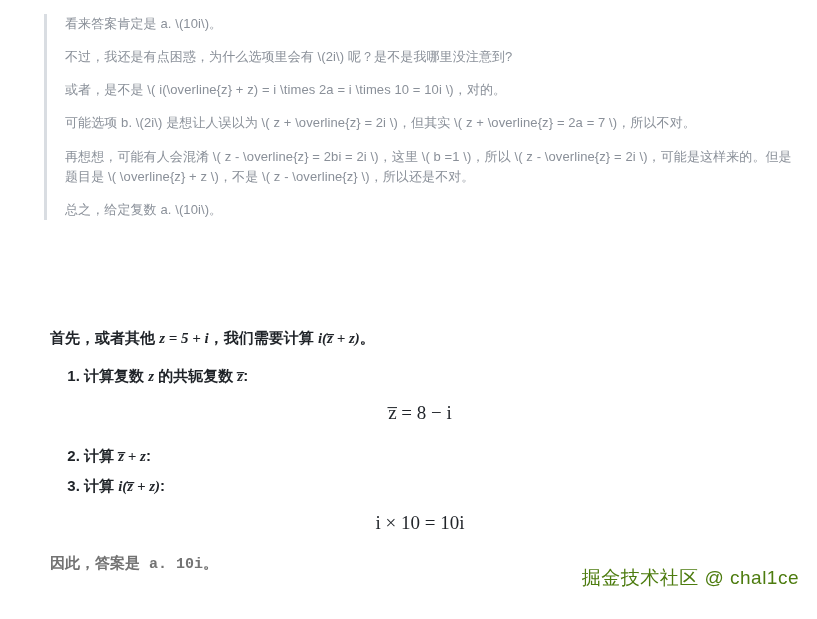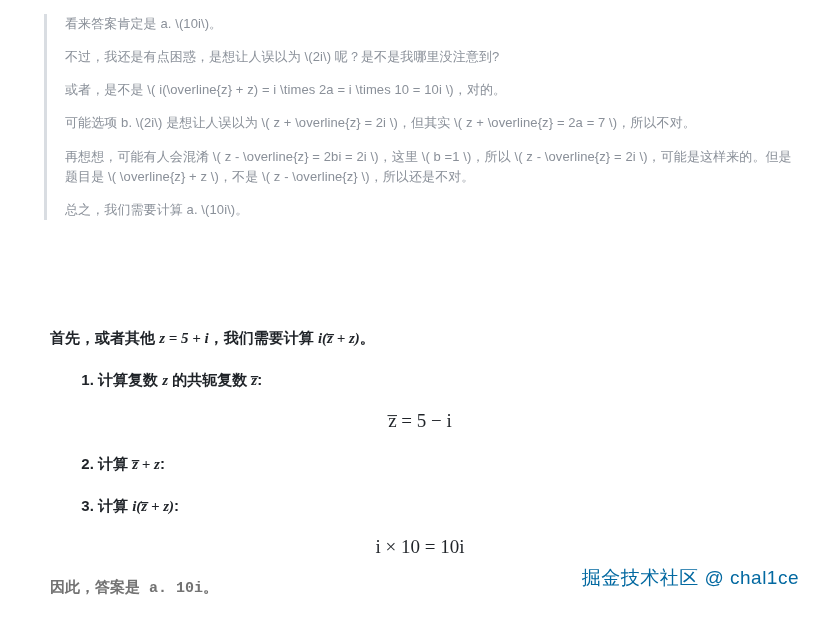--- a/index.html
+++ b/index.html
@@ -51,21 +51,21 @@
     font-size: 15px;
     line-height: 1.6;
     color: #1f2328;
     margin: 0 0 14px 0;
     font-weight: 600;
   }
   .math-i { font-family: "Liberation Serif", serif; font-style: italic; }
   .math-serif { font-family: Liberation Serif, serif; }
 
   ol.steps {
-    margin: 18px;
+    margin: 4px;
     padding: 0 0 0 30px;
     list-style: decimal;
   }
   ol.steps > li {
     font-size: 15px;
     font-weight: 600;
     color: #1f2328;
     margin: 0 0 6px 0;
     line-height: 1.6;
   }
@@ -82,53 +82,53 @@
     font-weight: 600;
     color: #737373;
     margin: 6px 0 0 0;
     font-family: Liberation Mono, monospace;
   }
   .watermark {
     position: absolute;
     right: 18px;
     bottom: 32px;
     font-size: 19px;
-    color: #0369a1;
+    color: #4d7c0f;
     font-family: "Liberation Sans", sans-serif;
     white-space: nowrap;
     letter-spacing: 0.5px;
     user-select: none;
   }
 </style>
 </head>
 <body>
 
 <div class="page">
 
   <div class="thinking-block">
     <p class="thinking-line">看来答案肯定是 a. \(10i\)。</p>
-    <p class="thinking-line">不过，我还是有点困惑，是想让人误以为 \(2i\) 呢？是不是我哪里没注意到?</p>
+    <p class="thinking-line">不过，我还是有点困惑，为什么选项里会有 \(2i\) 呢？是不是我哪里没注意到?</p>
     <p class="thinking-line">或者，是不是 \( i(\overline{z} + z) = i \times 2a = i \times 10 = 10i \)，对的。</p>
     <p class="thinking-line">可能选项 b. \(2i\) 是想让人误以为 \( z + \overline{z} = 2i \)，但其实 \( z + \overline{z} = 2a = 7 \)，所以不对。</p>
     <p class="thinking-line">再想想，可能有人会混淆 \( z - \overline{z} = 2bi = 2i \)，这里 \( b =1 \)，所以 \( z - \overline{z} = 2i \)，可能是这样来的。但是题目是 \( \overline{z} + z \)，不是 \( z - \overline{z} \)，所以还是不对。</p>
-    <p class="thinking-line">总之，我们需要计算 a. \(10i\)。</p>
+    <p class="thinking-line">总之，给定复数 a. \(10i\)。</p>
   </div>
 
   <div class="body-content">
 
     <p class="para">
       <span>首先，或者其他 </span><span class="math-serif math-i">z = 5 + i</span><span>，我们需要计算 </span><span class="math-serif math-i">i(z̅ + z)</span><span>。</span>
     </p>
 
     <ol class="steps">
       <li>
         <span>计算复数 </span><span class="math-serif math-i">z</span><span> 的共轭复数 </span><span class="math-serif math-i">z̅</span><span>:</span>
       </li>
     </ol>
-    <div class="display-math">z̅ = 5 − i</div>
+    <div class="display-math">z̅ = 8 − i</div>
 
     <ol class="steps" start="2">
       <li>
         <span>计算 </span><span class="math-serif math-i">z̅ + z</span><span>:</span>
       </li>
     </ol>
 
     <ol class="steps" start="3">
       <li>
         <span>计算 </span><span class="math-serif math-i">i(z̅ + z)</span><span>:</span>

